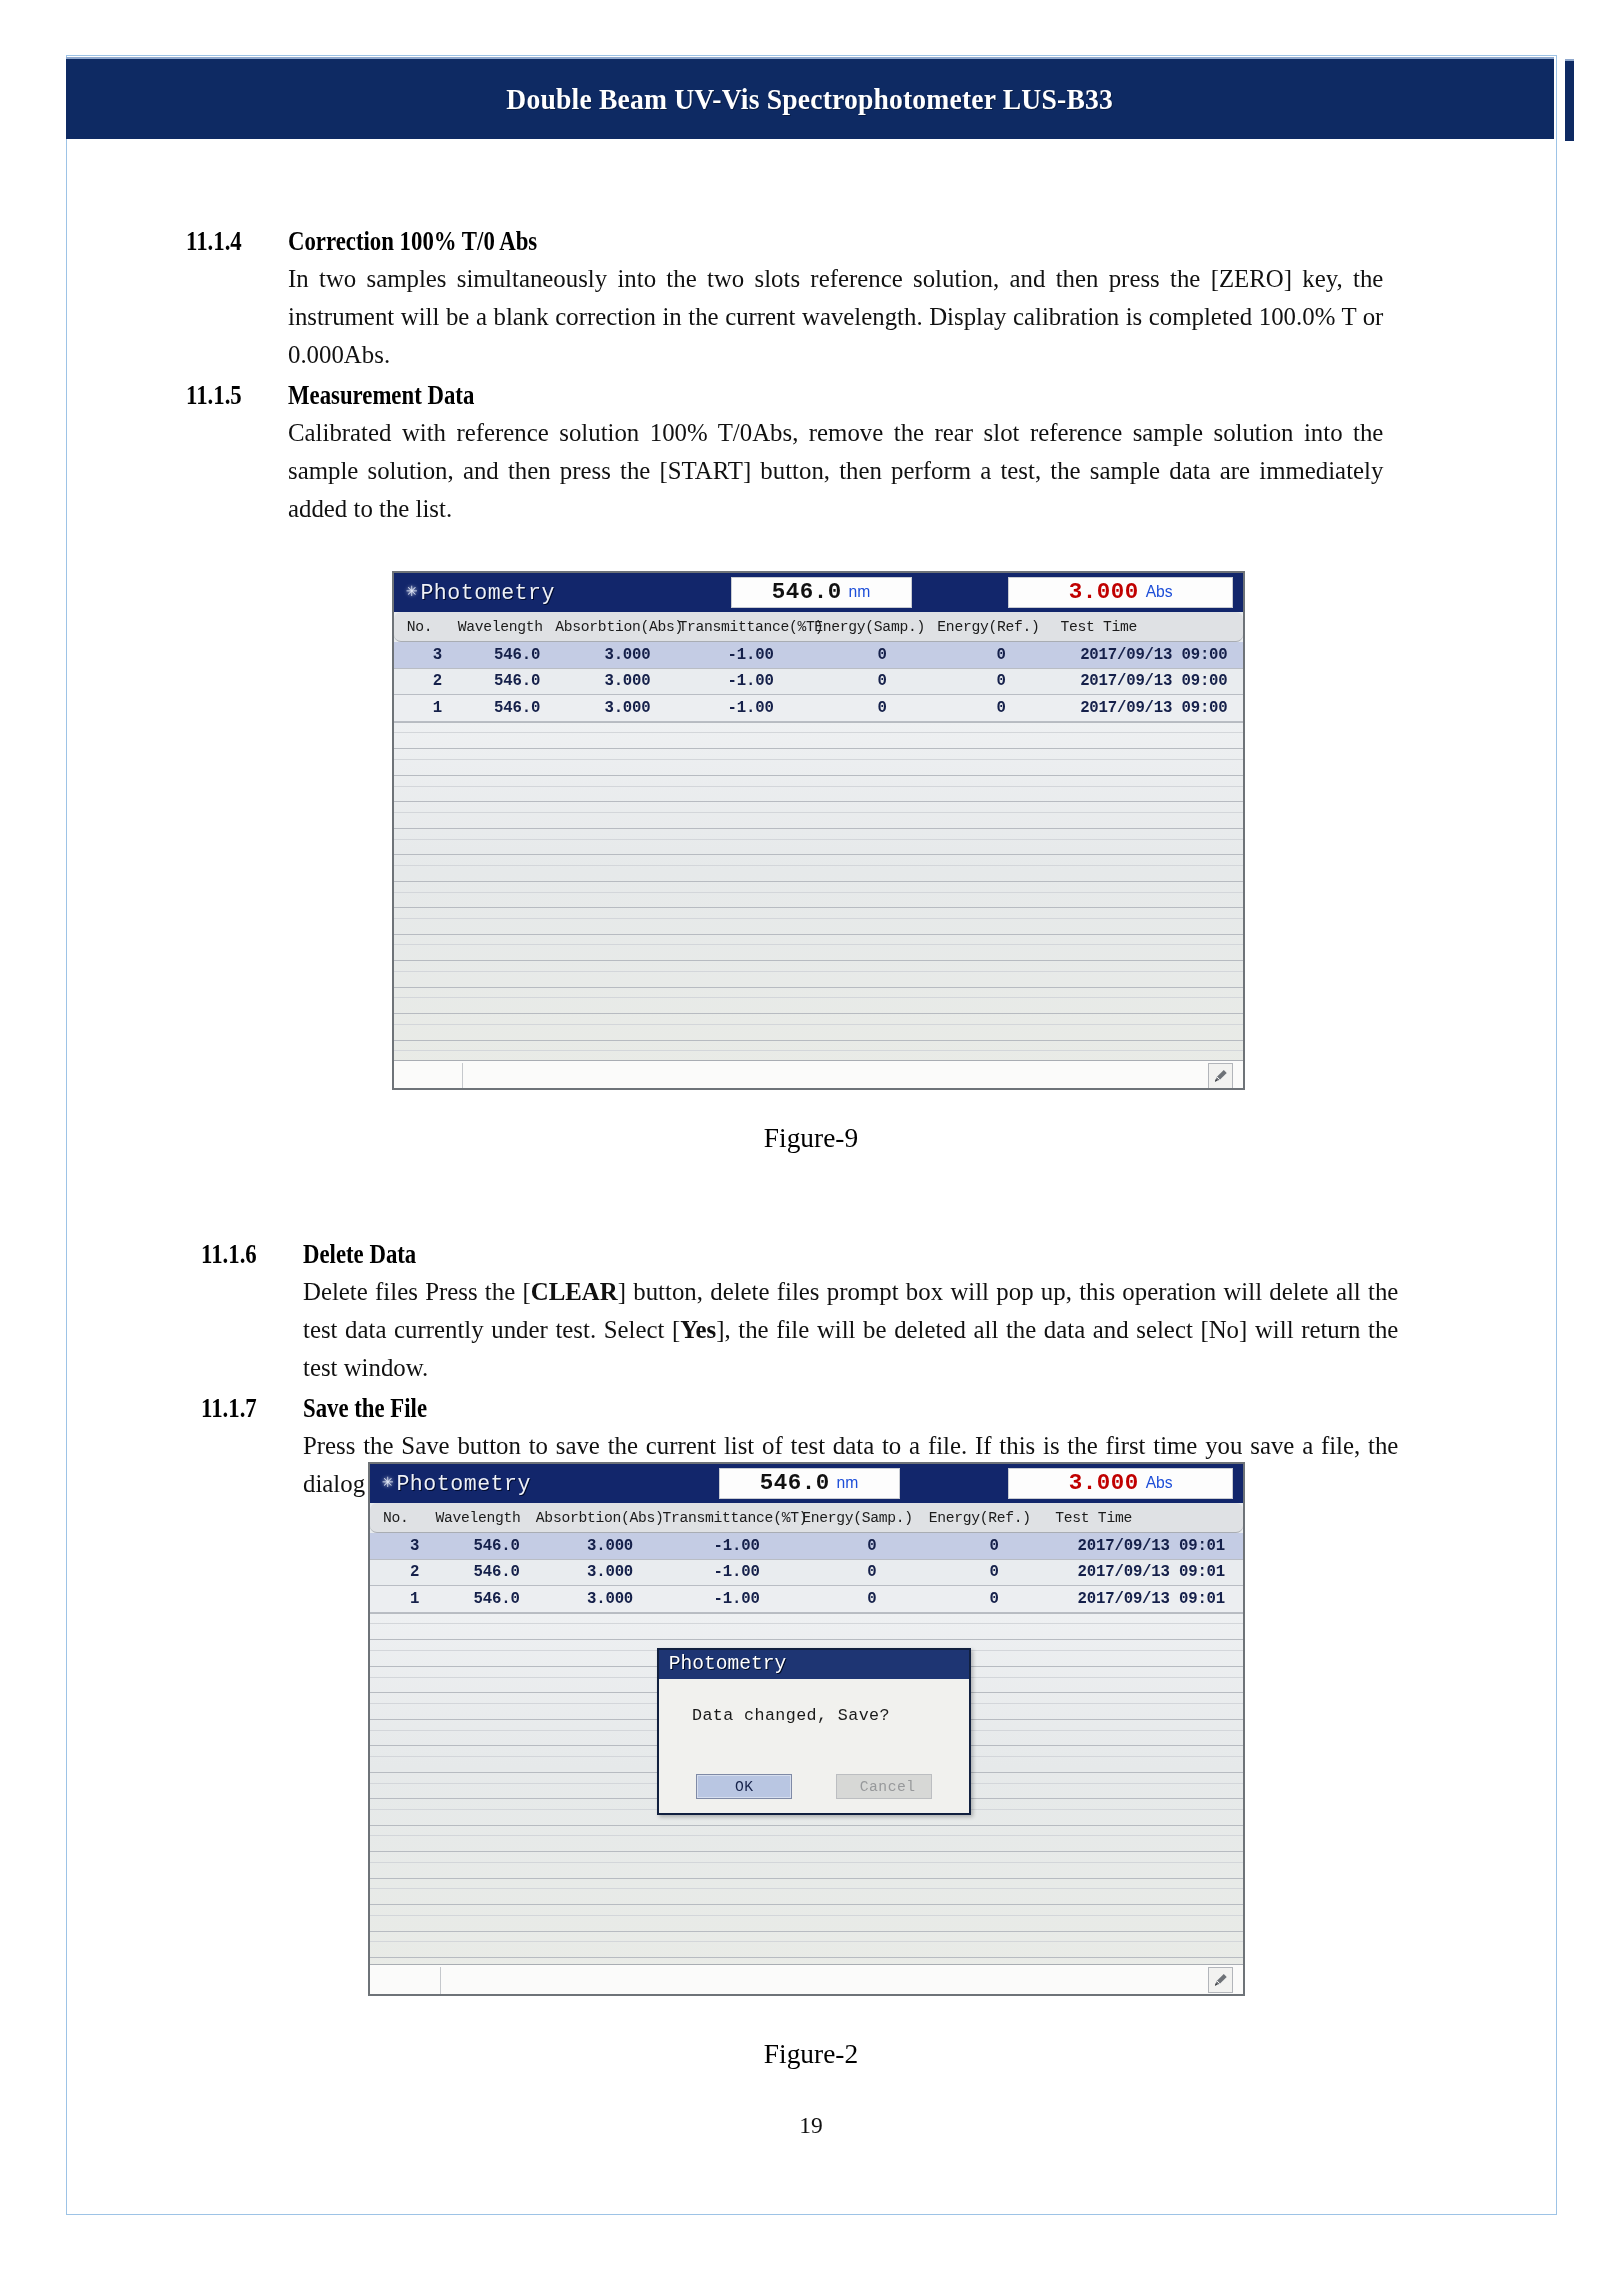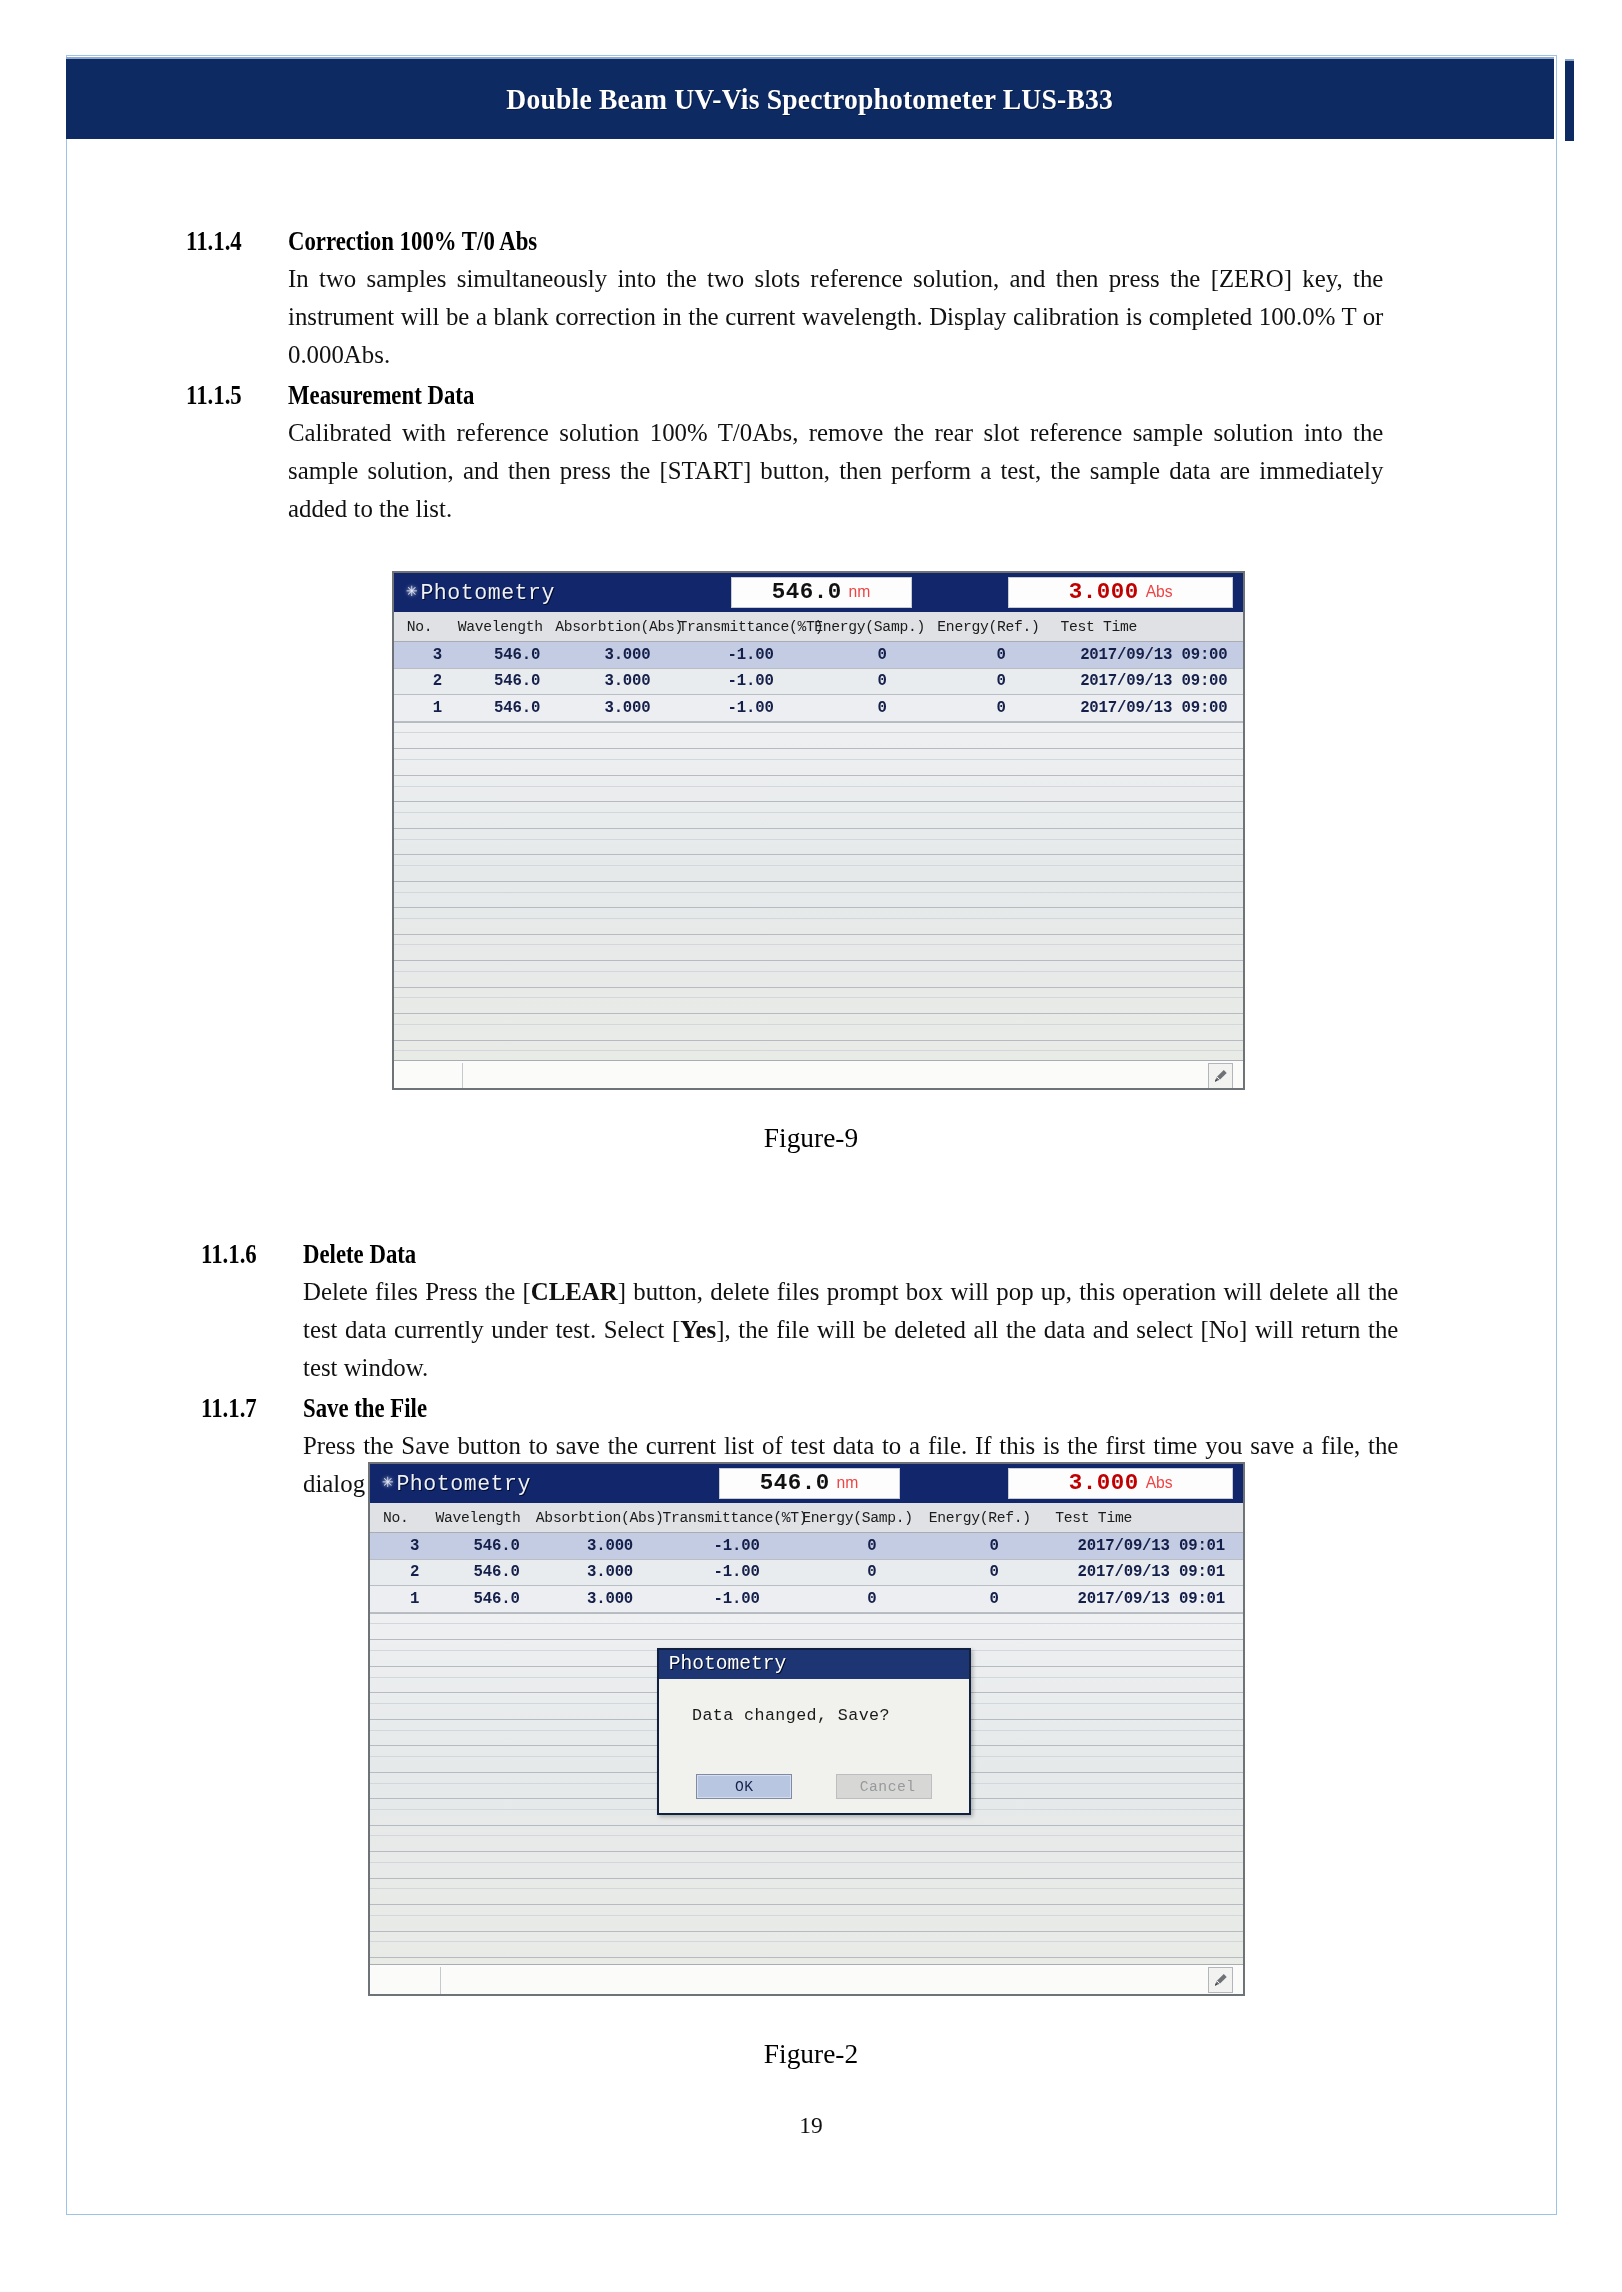--- a/index.html
+++ b/index.html
@@ -146,34 +146,35 @@
   .readout .big{
     font-size:22.5px;
     font-weight:bold;
     font-family:"Liberation Mono", monospace;
     letter-spacing:0.5px;
     color:#111;
   }
   .readout .unit{
     font-size:15.7px;
     font-family:"Liberation Sans", sans-serif;
-    color:#ef4444;
+    color:#1d4ed8;
   }
   .readout.abs .big{color:#c00000;}
   .readout.wl{left:calc(50% - 88px); width:181px;}
   .readout.abs{right:9.8px; width:225px;}
 
   .dev-colhead{
     height:29px;
     background:#dfe1e4;
     border-bottom:1px solid #a9adb3;
     position:relative;
     font-size:14.7px;
     color:#1b1b1b;
     font-family:"Liberation Mono", monospace;
+    border-radius:7px;
   }
   .dev-colhead span{
     position:absolute;
     top:6.9px;
     white-space:nowrap;
     letter-spacing:-0.3px;
   }
   .dev-row{
     height:26.5px;
     position:relative;

